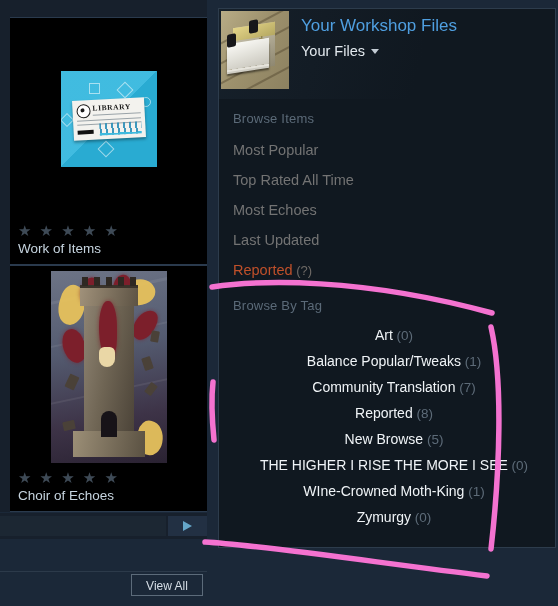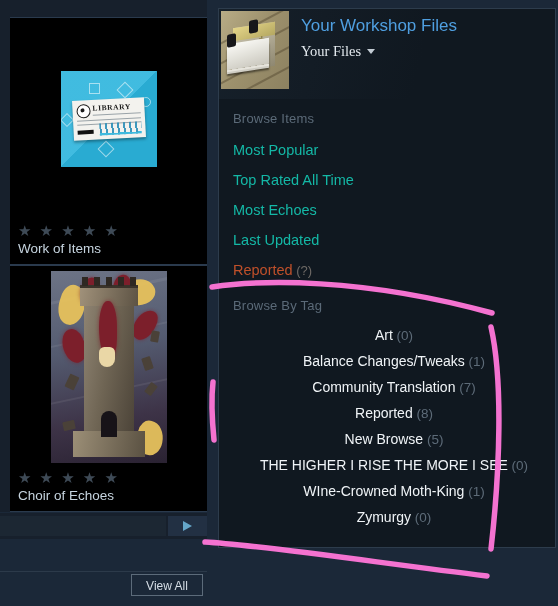--- a/index.html
+++ b/index.html
@@ -172,34 +172,34 @@
   }
   #header-icon .clasp{position:absolute;width:9px;height:13px;background:#17171a;border-radius:2px;transform:skewY(-9deg);}
   #header-icon .c1{left:28px;top:9px;}
   #header-icon .c2{left:6px;top:23px;}
   #header-icon .key{position:absolute;left:36px;top:24px;color:#8d8048;font-size:11px;line-height:11px;}
   #header-text{padding:6px 0 0 12px;}
   #panel-title{
     color:#4f9fe0;font-size:17px;line-height:22px;font-weight:normal;margin:0;
   }
   #panel-subtitle-row{
-    display:flex;align-items:center;gap:6px;margin-top:5px;cursor:pointer;font-family:Liberation Serif, serif;
+    display:flex;align-items:center;gap:6px;margin-top:5px;cursor:pointer;
   }
   #panel-subtitle{color:#e3e9ee;font-size:14.5px;line-height:18px;}
   #subtitle-caret{
     width:0;height:0;border-top:5px solid #c3ccd4;
     border-left:4.5px solid transparent;border-right:4.5px solid transparent;
   }
 
   .section-heading{
     color:#5b6a78;font-size:13px;line-height:16px;
     padding:12px 0 8px 14px;letter-spacing:.2px;
   }
   .menu-item{
-    display:block;color:#14b8a6;font-size:14.5px;line-height:18px;
+    display:block;color:#737373;font-size:14.5px;line-height:18px;
     padding:6px 0 6px 14px;cursor:pointer;text-decoration:none;white-space:nowrap;
   }
   .menu-item.reported{color:#c0502a;}
   .menu-item .count{color:#5d6b78;font-size:13px;}
   .menu-item.reported .count{color:#6e6a66;}
   .tag-item{
     display:block;color:#f0f4f7;font-size:14px;line-height:17px;
     padding:4.5px 0 4.5px 14px;cursor:pointer;text-decoration:none;white-space:nowrap;text-align:center;
   }
   .tag-item .count{color:#5d6b78;font-size:13.5px;}
@@ -317,21 +317,21 @@
       <a class="menu-item"><span>Most Popular</span></a>
       <a class="menu-item"><span>Top Rated All Time</span></a>
       <a class="menu-item"><span>Most Echoes</span></a>
       <a class="menu-item"><span>Last Updated</span></a>
       <a class="menu-item reported"><span>Reported</span><span class="count"> (?)</span></a>
     </div>
 
   <div class="section-heading">Browse By Tag</div>
   <div id="browse-tags-list">
       <a class="tag-item"><span>Art</span><span class="count"> (0)</span></a>
-      <a class="tag-item"><span>Balance Changes/Tweaks</span><span class="count"> (1)</span></a>
+      <a class="tag-item"><span>Balance Popular/Tweaks</span><span class="count"> (1)</span></a>
       <a class="tag-item"><span>Community Translation</span><span class="count"> (7)</span></a>
       <a class="tag-item"><span>Reported</span><span class="count"> (8)</span></a>
       <a class="tag-item"><span>New Browse</span><span class="count"> (5)</span></a>
       <a class="tag-item"><span>THE HIGHER I RISE THE MORE I SEE</span><span class="count"> (0)</span></a>
       <a class="tag-item"><span>WIne-Crowned Moth-King</span><span class="count"> (1)</span></a>
       <a class="tag-item"><span>Zymurgy</span><span class="count"> (0)</span></a>
     </div>
 </div>
 
 <svg id="annotations" viewBox="0 0 558 606" xmlns="http://www.w3.org/2000/svg">

